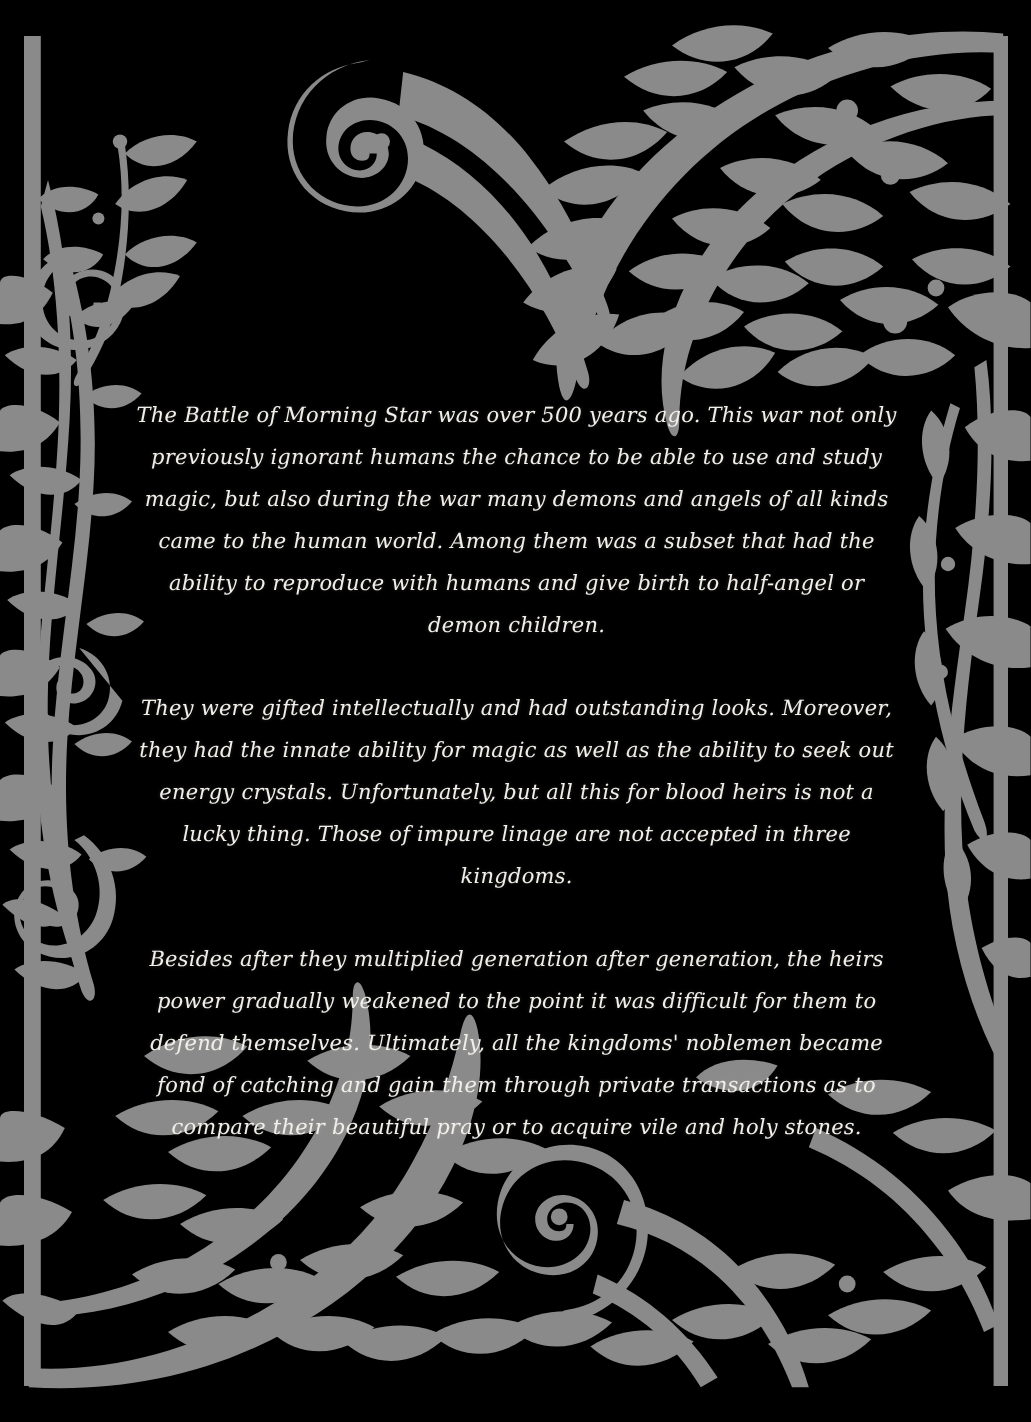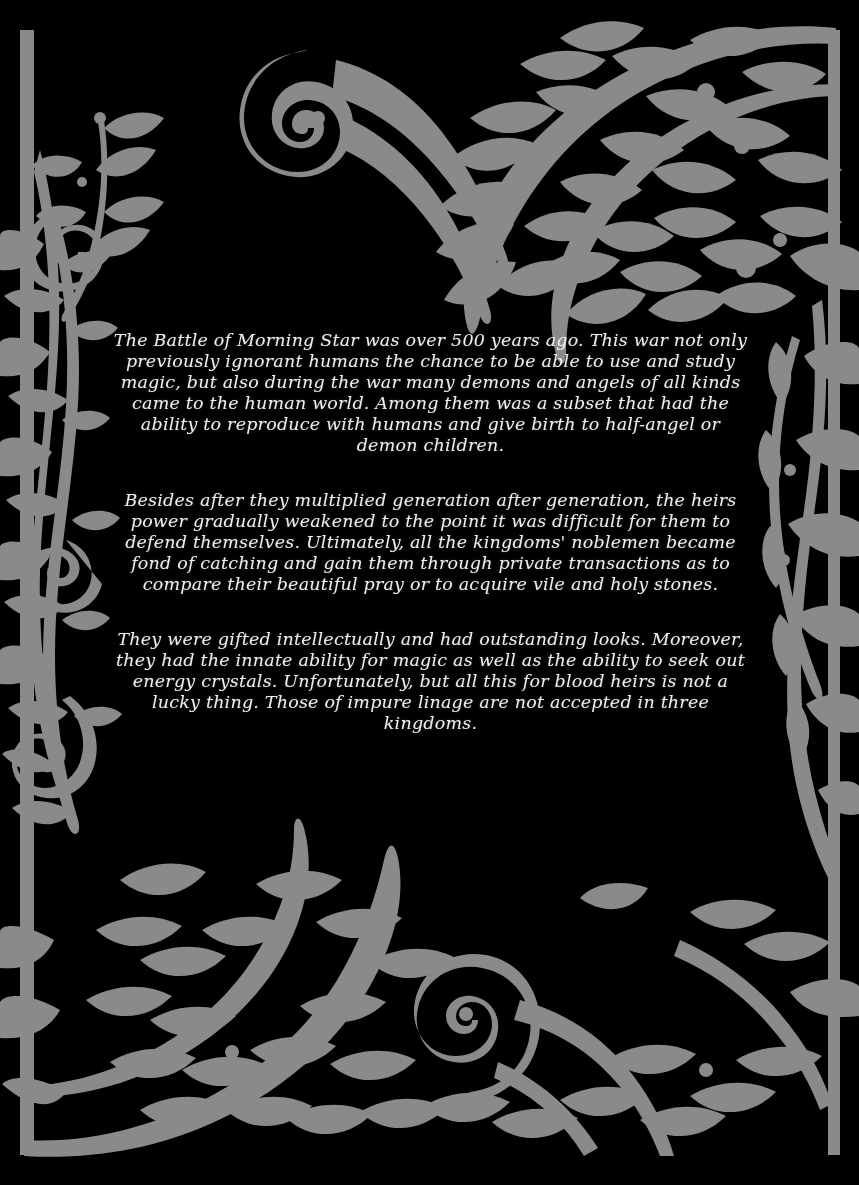--- a/index.html
+++ b/index.html
@@ -32,21 +32,21 @@
   .prose {
     position: absolute;
     left: 108px;
     top: 330px;
     width: 645px;
     text-align: center;
     color: #f2efe9;
     font-family: "DejaVu Serif", serif;
     font-style: italic;
     font-size: 17.5px;
-    line-height: 21px;
+    line-height: 35px;
     letter-spacing: 0.2px;
     text-shadow: 0 0 3px rgba(255,255,255,0.18);
   }
   .prose p {
     margin: 0 0 34px 0;
   }
   .prose p:last-child {
     margin-bottom: 0;
   }
 </style>
@@ -307,17 +307,17 @@
                    C52,730 28,730 18,744 C6,760 12,784 32,794 C58,806 86,792 94,766
                    C102,740 92,712 70,696 Z"></path>
         </g>
 
       </g>
     </svg>
   </div>
 
   <div class="prose">
     <p>The Battle of Morning Star was over 500 years ago. This war not only previously ignorant humans the chance to be able to use and study magic, but also during the war many demons and angels of all kinds came to the human world. Among them was a subset that had the ability to reproduce with humans and give birth to half-angel or demon children.</p>
+    <p>They were gifted intellectually and had outstanding looks. Moreover, they had the innate ability for magic as well as the ability to seek out energy crystals. Unfortunately, but all this for blood heirs is not a lucky thing. Those of impure linage are not accepted in three kingdoms.</p>
     <p>Besides after they multiplied generation after generation, the heirs power gradually weakened to the point it was difficult for them to defend themselves. Ultimately, all the kingdoms' noblemen became fond of catching and gain them through private transactions as to compare their beautiful pray or to acquire vile and holy stones.</p>
-    <p>They were gifted intellectually and had outstanding looks. Moreover, they had the innate ability for magic as well as the ability to seek out energy crystals. Unfortunately, but all this for blood heirs is not a lucky thing. Those of impure linage are not accepted in three kingdoms.</p>
   </div>
 
 </div>
 
 </body></html>

